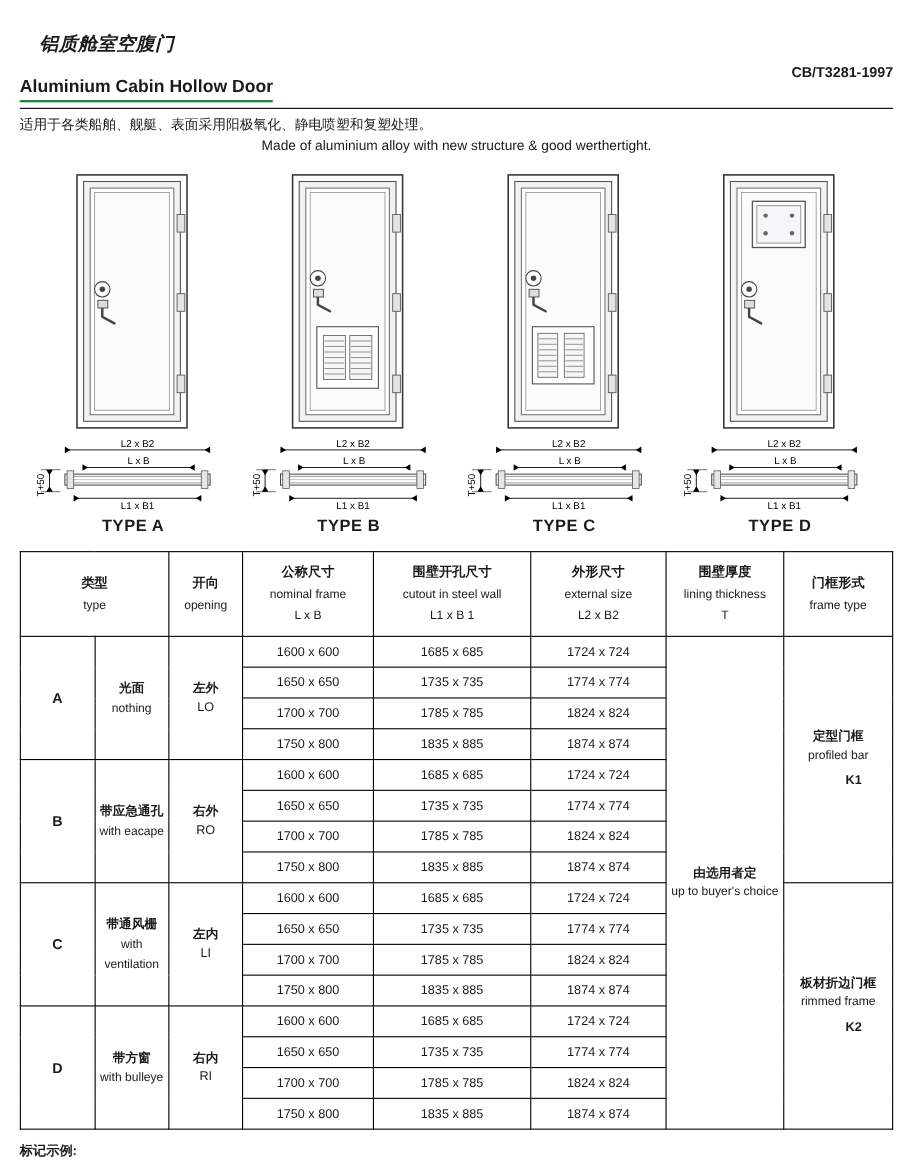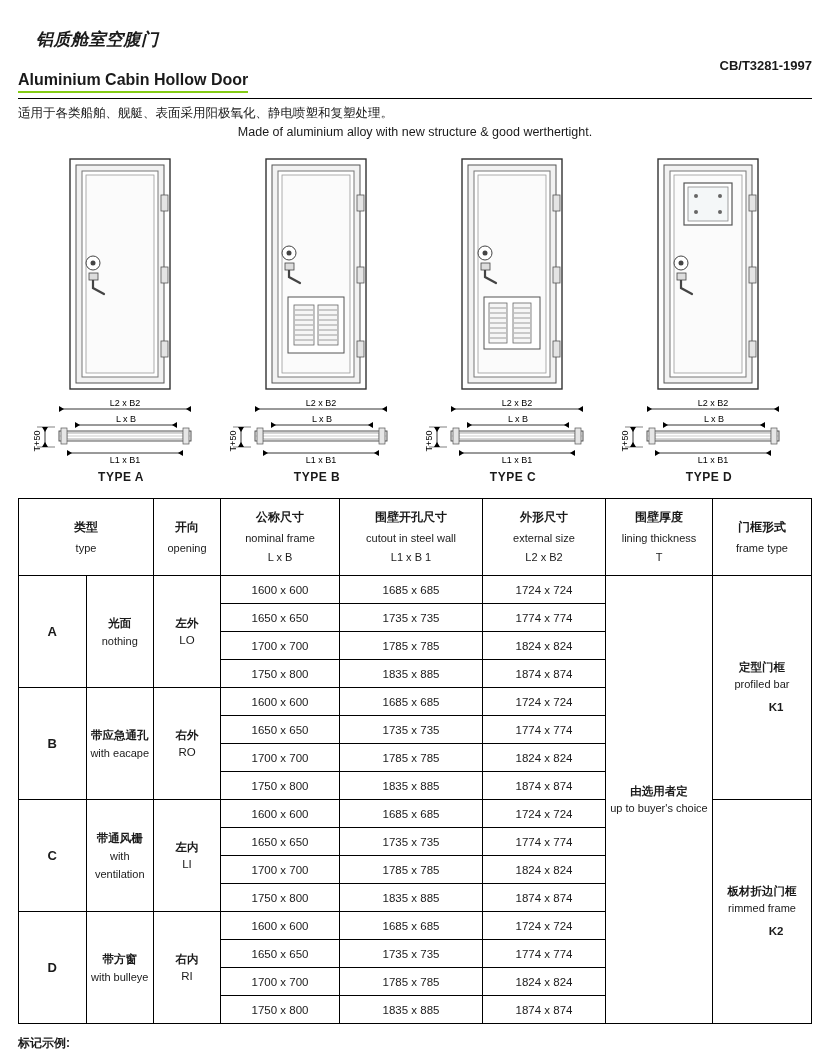--- a/index.html
+++ b/index.html
@@ -35,21 +35,21 @@
     margin: 18px;
     line-height: 20px;
     font-style: italic;
   }
   .title-en {
     font-size: 16px;
     font-weight: bold;
     margin: 2px 0 0 0;
     line-height: 19px;
     display: inline-block;
-    border-bottom: 2px solid #84cc16;
+    border-bottom: 2px solid #15803d;
     padding-bottom: 2px;
   }
   .std-code {
     position: absolute;
     right: 0;
     top: 28px;
     font-size: 13px;
     font-weight: bold;
   }
   .rule {
@@ -76,21 +76,21 @@
     justify-content: space-between;
     padding: 0 8px;
   }
   .drawing-col {
     width: 190px;
     text-align: center;
   }
   .door-svg { display: block; margin: 0 auto; }
   .dim-svg  { display: block; margin: 4px auto 0 auto; }
   .type-label {
-    font-size: 12px;
+    font-size: 15px;
     font-weight: bold;
     margin-top: 3px;
     letter-spacing: 0.5px;
   }
 
   
   .spec-table {
     margin-top: 14px;
     width: 794px;
     border-collapse: collapse;

